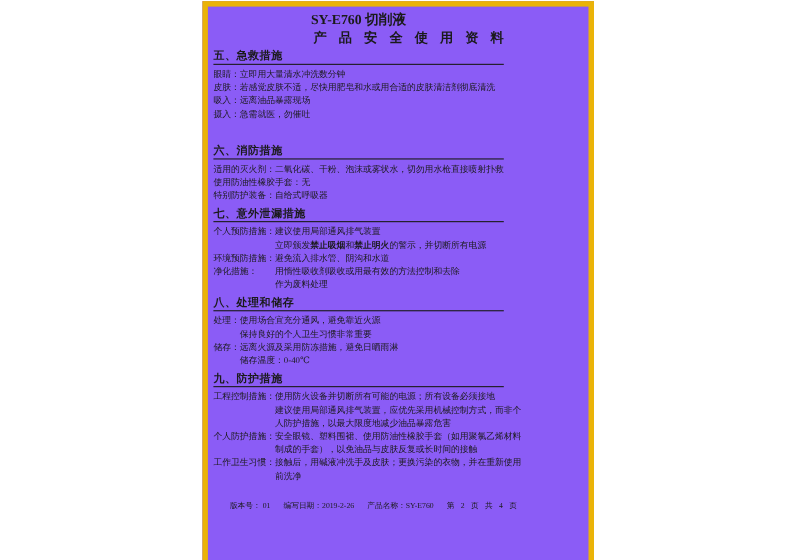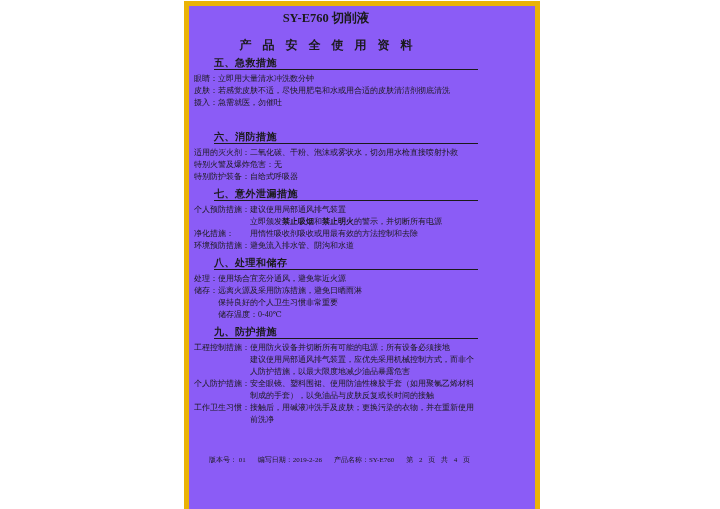--- a/index.html
+++ b/index.html
@@ -19,40 +19,39 @@
   }
   .content{position:absolute;left:5px;top:0;width:264px;}
   .doc-title{
     margin-top:5px;
     text-align:center;
     font-size:12.5px;line-height:15px;
     font-weight:bold;
     white-space:nowrap;
   }
   .doc-subtitle{
-    margin-top:12px;
-    text-align:center;
+    margin-top:1px;
+    text-align:right;
     font-size:12px;line-height:14px;
     font-weight:bold;
     word-spacing:8px;
     white-space:nowrap;
   }
   .section{margin-top:5px;}
   .section.big-gap{margin-top:22px;}
   .sec-head{
     display:block;
     width:264px;
     font-size:10px;line-height:11px;
     font-weight:bold;
     letter-spacing:0.5px;
     border-bottom:1.5px solid #1a1a1a;
     padding-bottom:1px;
     margin-bottom:3px;
     white-space:nowrap;
-    margin-left:20px;
   }
   .row{
     font-size:8px;line-height:12px;
     white-space:nowrap;
   }
   .lbl{display:inline-block;vertical-align:top;}
   .w56{width:56px;}
   .w24{width:24px;}
   .sp{display:inline-block;height:1px;}
   .sp.w56{width:56px;}
@@ -78,63 +77,69 @@
 
       <div class="section">
         <div class="sec-head">五、急救措施</div>
         <div class="row">
           <span class="lbl">眼睛：</span><span>立即用大量清水冲洗数分钟</span>
         </div>
         <div class="row">
           <span class="lbl">皮肤：</span><span>若感觉皮肤不适，尽快用肥皂和水或用合适的皮肤清洁剂彻底清洗</span>
         </div>
         <div class="row">
+          <span class="lbl">吸入：</span><span>远离油品暴露现场</span>
+        </div>
+        <div class="row">
           <span class="lbl">摄入：</span><span>急需就医，勿催吐</span>
         </div>
       </div>
 
       <div class="section big-gap">
         <div class="sec-head">六、消防措施</div>
         <div class="row">
           <span class="lbl">适用的灭火剂：</span><span>二氧化碳、干粉、泡沫或雾状水，切勿用水枪直接喷射扑救</span>
         </div>
         <div class="row">
-          <span class="lbl">特别火警及爆炸危害：</span><span>无</span>
+          <span class="lbl">使用防油性橡胶手套：</span><span>无</span>
         </div>
         <div class="row">
           <span class="lbl">特别防护装备：</span><span>自给式呼吸器</span>
         </div>
       </div>
 
       <div class="section">
         <div class="sec-head">七、意外泄漏措施</div>
         <div class="row">
           <span class="lbl w56">个人预防措施：</span><span>建议使用局部通风排气装置</span>
         </div>
         <div class="row">
           <span class="sp w56"></span><span>立即颁发</span><span class="warn">禁止吸烟</span><span>和</span><span class="warn">禁止明火</span><span>的警示，并切断所有电源</span>
         </div>
         <div class="row">
+          <span class="lbl w56">环境预防措施：</span><span>避免流入排水管、阴沟和水道</span>
+        </div>
+        <div class="row">
           <span class="lbl w56">净化措施：</span><span>用惰性吸收剂吸收或用最有效的方法控制和去除</span>
         </div>
         <div class="row">
-          <span class="lbl w56">环境预防措施：</span><span>避免流入排水管、阴沟和水道</span>
+          <span class="sp w56"></span><span>作为废料处理</span>
         </div>
       </div>
 
       <div class="section">
         <div class="sec-head">八、处理和储存</div>
         <div class="row">
           <span class="lbl w24">处理：</span><span>使用场合宜充分通风，避免靠近火源</span>
         </div>
         <div class="row">
-          <span class="lbl w24">储存：</span><span>远离火源及采用防冻措施，避免日晒雨淋</span>
+          <span class="sp w24"></span><span>保持良好的个人卫生习惯非常重要</span>
         </div>
         <div class="row">
-          <span class="sp w24"></span><span>保持良好的个人卫生习惯非常重要</span>
+          <span class="lbl w24">储存：</span><span>远离火源及采用防冻措施，避免日晒雨淋</span>
         </div>
         <div class="row">
           <span class="sp w24"></span><span>储存温度：0-40℃</span>
         </div>
       </div>
 
       <div class="section">
         <div class="sec-head">九、防护措施</div>
         <div class="row">
           <span class="lbl w56">工程控制措施：</span><span>使用防火设备并切断所有可能的电源；所有设备必须接地</span>

